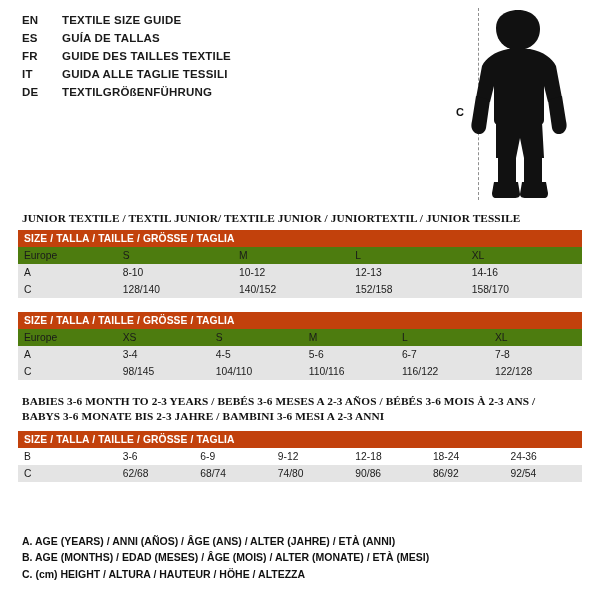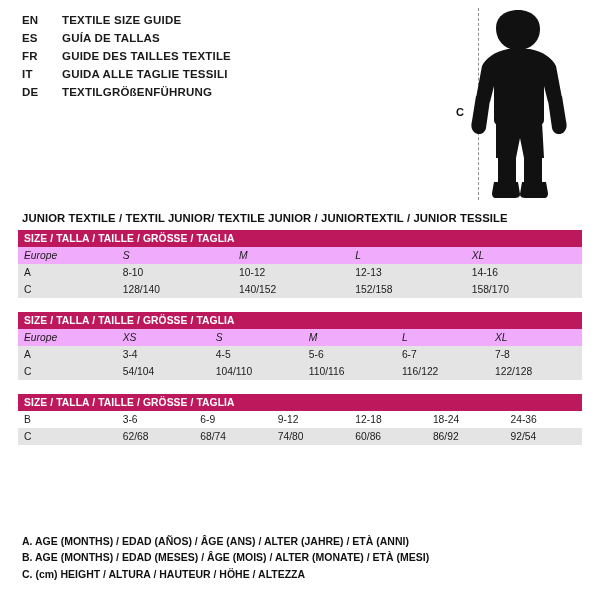--- a/index.html
+++ b/index.html
@@ -79,47 +79,47 @@
     left: 18px;
     top: 212px;
     width: 564px;
   }
   .section-title {
     font-size: 11.3px;
     font-weight: bold;
     color: #111;
     margin: 0 0 6px 4px;
     letter-spacing: 0.1px;
+    font-family: Liberation Serif, serif;
   }
   .section + .section {
     margin-top: 14px;
   }
   table {
     width: 100%;
     border-collapse: collapse;
     table-layout: fixed;
     font-size: 10.3px;
   }
   table.t-junior col.c0 { width: 17.5%; }
   table.t-children col.c0 { width: 17.5%; }
   table.t-babies col.c0 { width: 17.5%; }
 
   tr.head-band td {
-    background: #be185d;
+    background: #c2410c;
     color: #ffffff;
     font-weight: bold;
     font-size: 10.3px;
     padding: 3px 6px;
     letter-spacing: 0.1px;
   }
   tr.sub-head td {
-    background: #f0abfc;
+    background: #4d7c0f;
     color: #1a1a1a;
     padding: 3px 6px;
-    font-style: italic;
   }
   tr.row-a td {
     background: #e4e4e4;
     padding: 3px 6px;
   }
   tr.row-b td {
     background: #ffffff;
     padding: 3px 6px;
   }
   td.label-col {
@@ -266,31 +266,35 @@
           <tr class="row-a">
             <td class="label-col">A</td>
             <td>3-4</td>
             <td>4-5</td>
             <td>5-6</td>
             <td>6-7</td>
             <td>7-8</td>
           </tr>
           <tr class="row-a">
             <td class="label-col">C</td>
-            <td>54/104</td>
+            <td>98/145</td>
             <td>104/110</td>
             <td>110/116</td>
             <td>116/122</td>
             <td>122/128</td>
           </tr>
         </tbody>
       </table>
     </div>
 
     <div class="section">
+      <div class="section-title title-multiline">
+        <div>BABIES 3-6 MONTH TO 2-3 YEARS / BEBÉS 3-6 MESES A 2-3 AÑOS / BÉBÉS 3-6 MOIS À 2-3 ANS /</div>
+        <div>BABYS 3-6 MONATE BIS 2-3 JAHRE / BAMBINI 3-6 MESI A 2-3 ANNI</div>
+      </div>
       <table class="t-babies">
         <colgroup>
             <col class="c0">
             <col>
             <col>
             <col>
             <col>
             <col>
             <col>
           </colgroup>
@@ -305,28 +309,28 @@
             <td>9-12</td>
             <td>12-18</td>
             <td>18-24</td>
             <td>24-36</td>
           </tr>
           <tr class="row-a">
             <td class="label-col">C</td>
             <td>62/68</td>
             <td>68/74</td>
             <td>74/80</td>
-            <td>60/86</td>
+            <td>90/86</td>
             <td>86/92</td>
             <td>92/54</td>
           </tr>
         </tbody>
       </table>
     </div>
   </div>
 
   <div class="legend">
-    <div>A. AGE (MONTHS) / EDAD (AÑOS) / ÂGE (ANS) / ALTER (JAHRE) / ETÀ (ANNI)</div>
+    <div>A. AGE (YEARS) / ANNI (AÑOS) / ÂGE (ANS) / ALTER (JAHRE) / ETÀ (ANNI)</div>
     <div>B. AGE (MONTHS) / EDAD (MESES) / ÂGE (MOIS) / ALTER (MONATE) / ETÀ (MESI)</div>
     <div>C. (cm) HEIGHT / ALTURA / HAUTEUR / HÖHE / ALTEZZA</div>
   </div>
 
 </div>
 
 </body></html>

